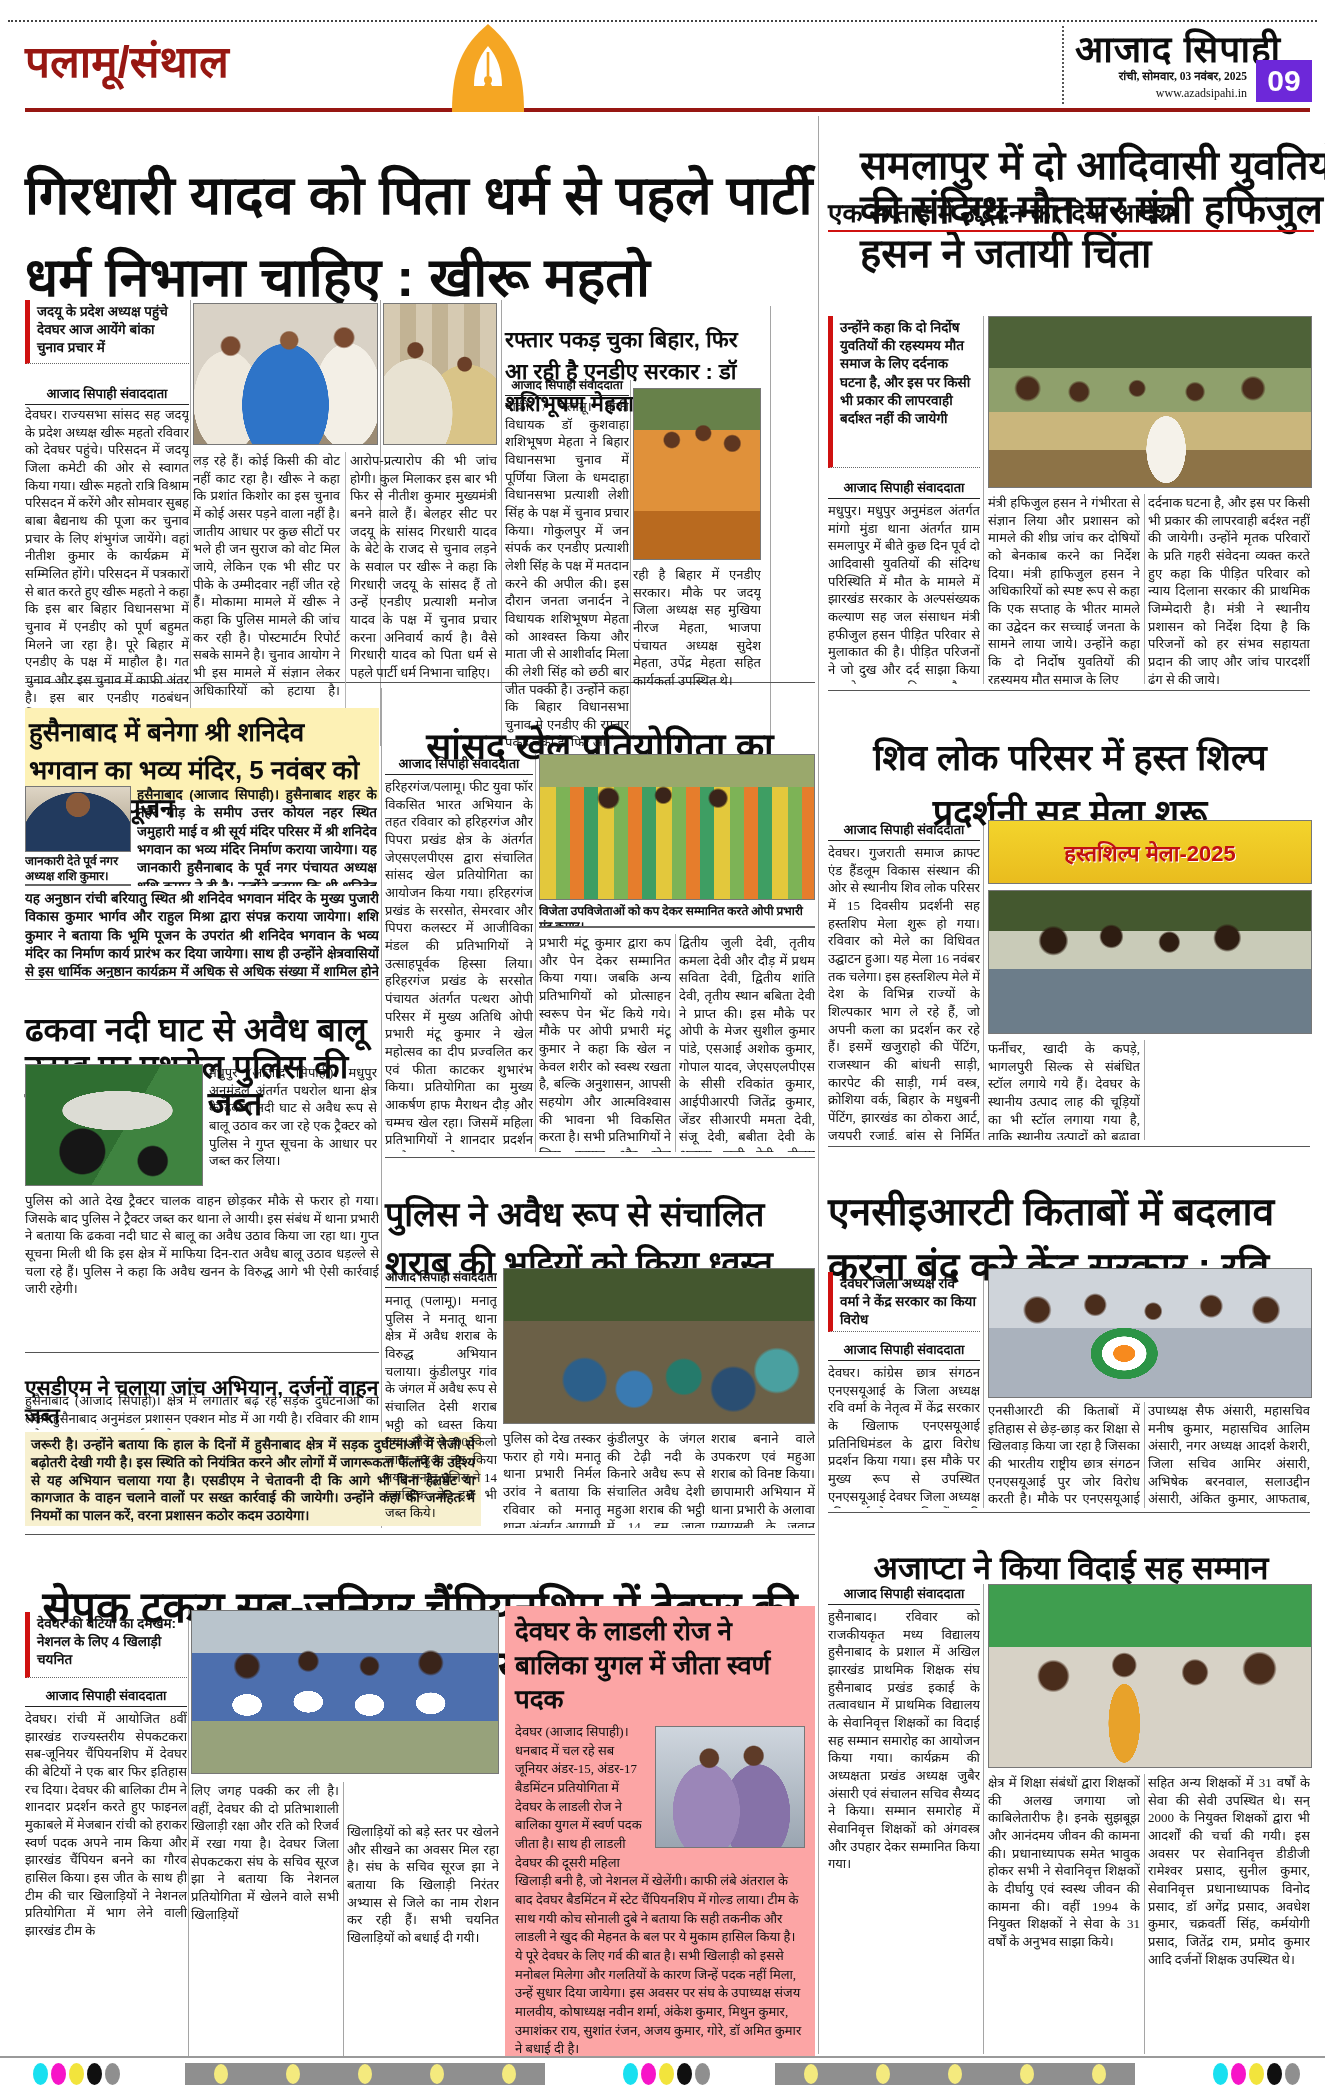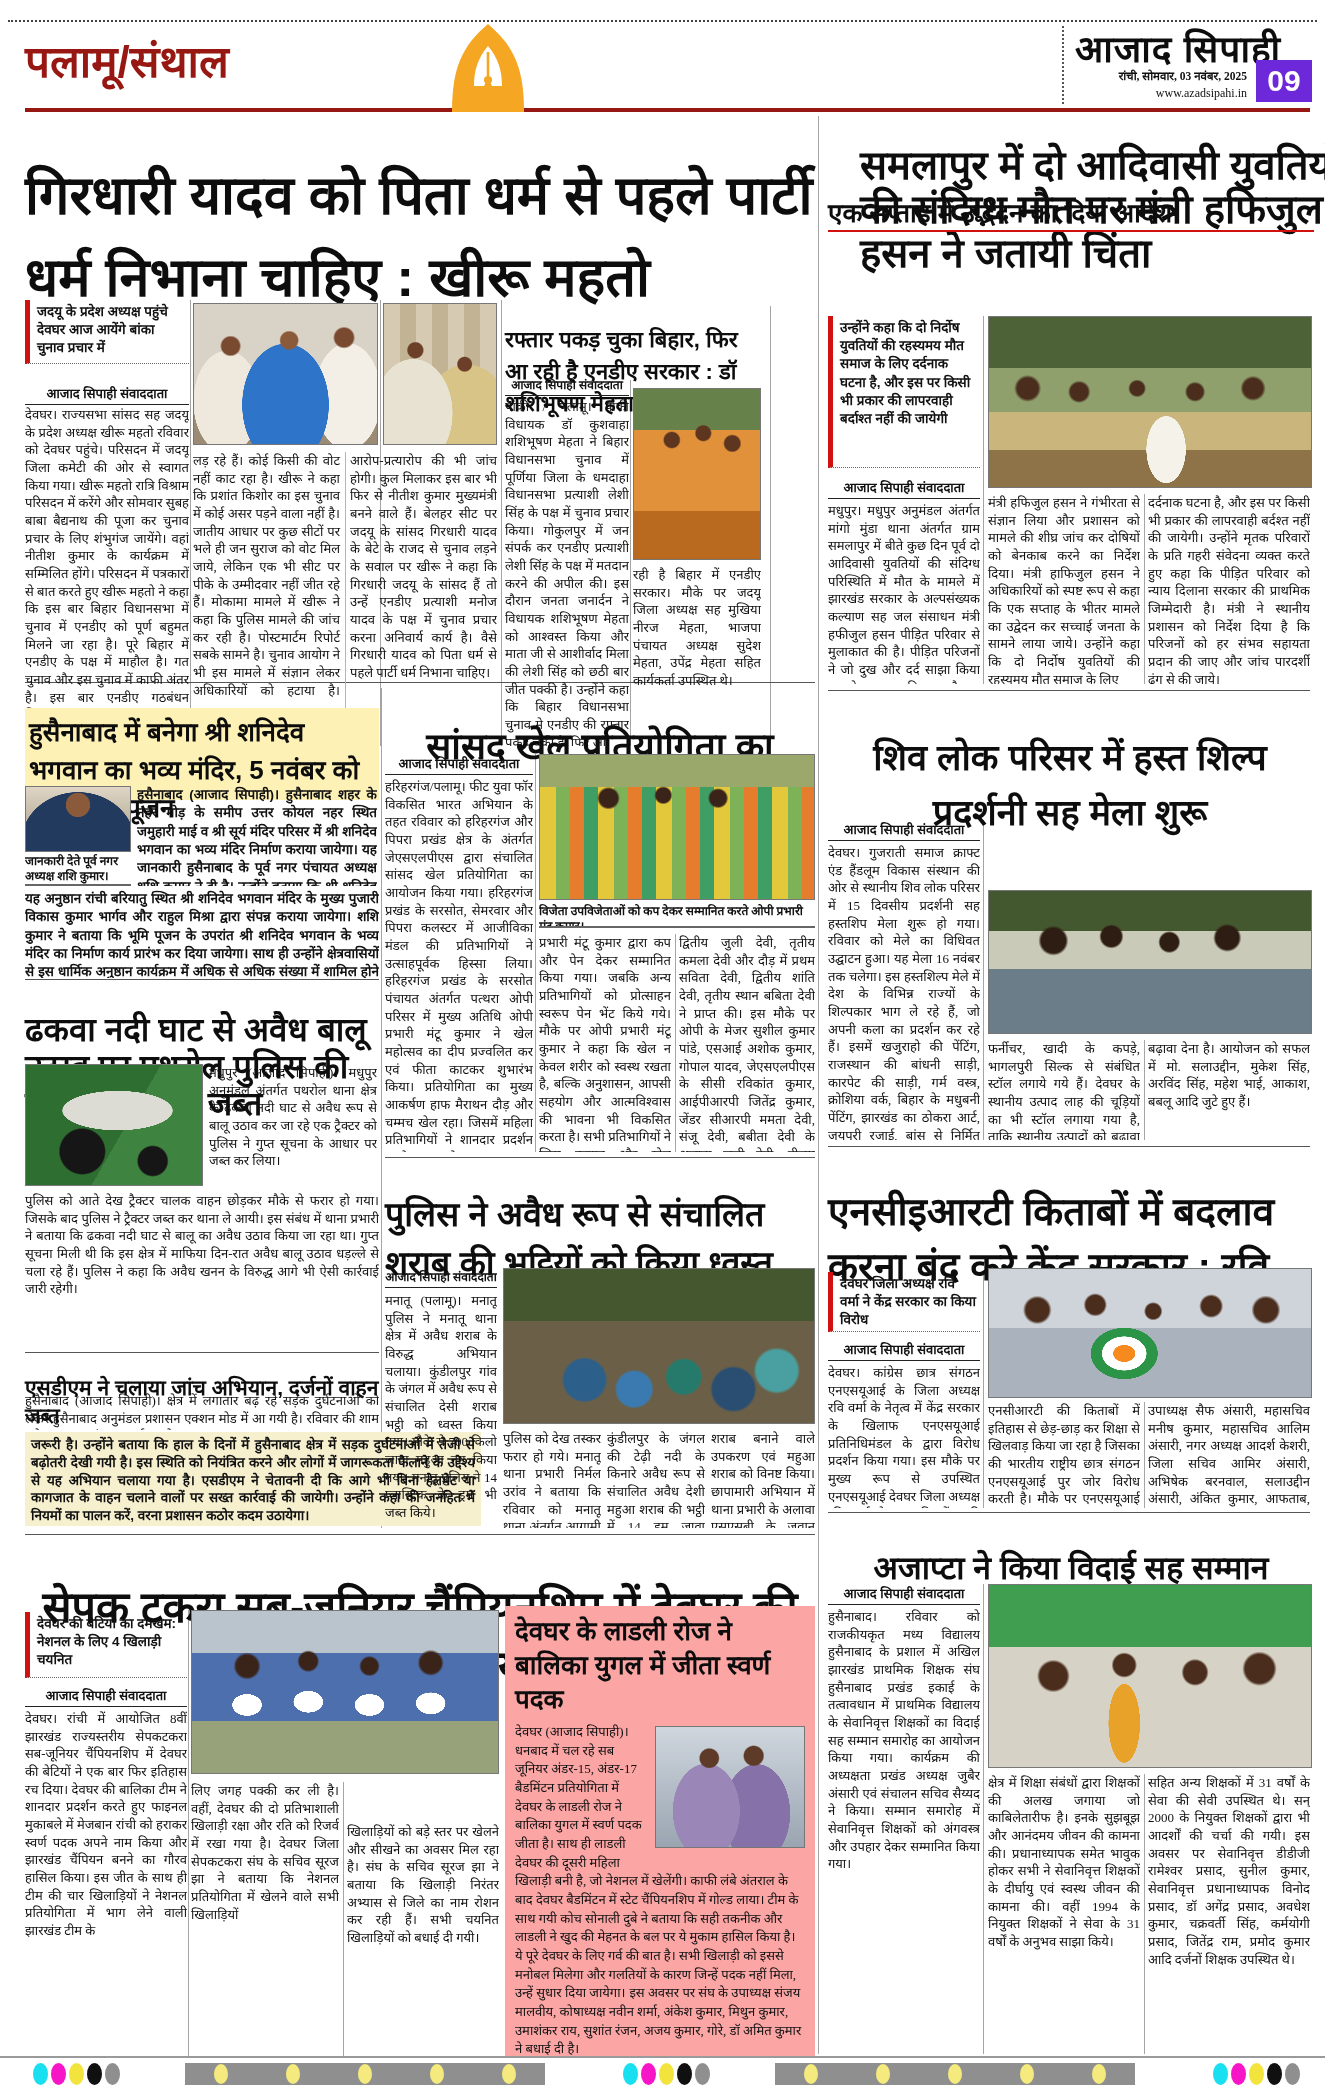--- a/index.html
+++ b/index.html
@@ -301,23 +301,25 @@
   <div class="abs hl s-subhead" data-name="subhead-samlapur">एक सप्ताह में उद्भेदन का दिया आदेश</div>
   <div class="abs byline s-byline" data-name="byline">आजाद सिपाही संवाददाता</div>
   <div class="abs body-txt s-col1" data-name="body-column">मधुपुर। मधुपुर अनुमंडल अंतर्गत मांगो मुंडा थाना अंतर्गत ग्राम समलापुर में बीते कुछ दिन पूर्व दो आदिवासी युवतियों की संदिग्ध परिस्थिति में मौत के मामले में झारखंड सरकार के अल्पसंख्यक कल्याण सह जल संसाधन मंत्री हफीजुल हसन पीड़ित परिवार से मुलाकात की है। पीड़ित परिजनों ने जो दुख और दर्द साझा किया वह बेहद हृदय विदारक है यह सिर्फ एक परिवार की नहीं बल्कि पूरे समाज के लिए दुखद घटना है।</div>
   <div class="ph ph-hafizul" style="left:988px;top:316px;width:324px;height:172px" data-name="photo-hafizul-meeting"></div>
   <div class="abs body-txt s-col2" data-name="body-column">मंत्री हफिजुल हसन ने गंभीरता से संज्ञान लिया और प्रशासन को मामले की शीघ्र जांच कर दोषियों को बेनकाब करने का निर्देश दिया। मंत्री हाफिजुल हसन ने अधिकारियों को स्पष्ट रूप से कहा कि एक सप्ताह के भीतर मामले का उद्वेदन कर सच्चाई जनता के सामने लाया जाये। उन्होंने कहा कि दो निर्दोष युवतियों की रहस्यमय मौत समाज के लिए</div>
   <div class="abs body-txt s-col3" data-name="body-column">दर्दनाक घटना है, और इस पर किसी भी प्रकार की लापरवाही बर्दश्त नहीं की जायेगी। उन्होंने मृतक परिवारों के प्रति गहरी संवेदना व्यक्त करते हुए कहा कि पीड़ित परिवार को न्याय दिलाना सरकार की प्राथमिक जिम्मेदारी है। मंत्री ने स्थानीय प्रशासन को निर्देश दिया है कि परिजनों को हर संभव सहायता प्रदान की जाए और जांच पारदर्शी ढंग से की जाये।</div>
 
   <h2 class="abs hl v-headline" data-name="headline-shivlok">शिव लोक परिसर में हस्त शिल्प प्रदर्शनी सह मेला शुरू</h2>
   <div class="abs byline v-byline" data-name="byline">आजाद सिपाही संवाददाता</div>
   <div class="abs body-txt v-col1" data-name="body-column">देवघर। गुजराती समाज क्राफ्ट एंड हैंडलूम विकास संस्थान की ओर से स्थानीय शिव लोक परिसर में 15 दिवसीय प्रदर्शनी सह हस्तशिप मेला शुरू हो गया। रविवार को मेले का विधिवत उद्घाटन हुआ। यह मेला 16 नवंबर तक चलेगा। इस हस्तशिल्प मेले में देश के विभिन्न राज्यों के शिल्पकार भाग ले रहे हैं, जो अपनी कला का प्रदर्शन कर रहे हैं। इसमें खजुराहो की पेंटिंग, राजस्थान की बांधनी साड़ी, कारपेट की साड़ी, गर्म वस्त्र, क्रोशिया वर्क, बिहार के मधुबनी पेंटिंग, झारखंड का ठोकरा आर्ट, जयपुरी रजाई, बांस से निर्मित वस्तुओं के सूट, यूपी के भदोई की कालीन पेचुअर, टेराकोटा, बनारस की साड़ी, सूट, कश्मीर को शॉल, गर्म कपड़े, दक्षिण भारत का</div>
+  <div class="ph ph-banner" style="left:988px;top:820px;width:324px;height:64px" data-name="photo-mela-banner">
+    <span class="banner-text" data-name="banner-text">हस्तशिल्प मेला-2025</span>
+  </div>
   <div class="ph ph-shivcrowd" style="left:988px;top:890px;width:324px;height:144px" data-name="photo-mela-inauguration"></div>
   <div class="abs body-txt v-col2" data-name="body-column">फर्नीचर, खादी के कपड़े, भागलपुरी सिल्क से संबंधित स्टॉल लगाये गये हैं। देवघर के स्थानीय उत्पाद लाह की चूड़ियों का भी स्टॉल लगाया गया है, ताकि स्थानीय उत्पादों को बढ़ावा मिले। मेले का उद्देश्य शिल्पकारों को मंच देकर हस्तशिल्प कला को</div>
-  <div class="abs body-txt v-col3" data-name="body-column">बढ़ावा देना है। आयोजन को सफल में मो. सलाउद्दीन, मुकेश सिंह, अरविंद सिंह, महेश भाई, आकाश, बबलू आदि जुटे हुए हैं।</div>
 
   <h2 class="abs hl n-headline" data-name="headline-ncert">एनसीइआरटी किताबों में बदलाव करना बंद करे केंद्र सरकार : रवि</h2>
   <div class="abs lead-box n-intro" data-name="intro-box-ncert">देवघर जिला अध्यक्ष रवि वर्मा ने केंद्र सरकार का किया विरोध</div>
   <div class="abs byline n-byline" data-name="byline">आजाद सिपाही संवाददाता</div>
   <div class="abs body-txt n-col1" data-name="body-column">देवघर। कांग्रेस छात्र संगठन एनएसयूआई के जिला अध्यक्ष रवि वर्मा के नेतृत्व में केंद्र सरकार के खिलाफ एनएसयूआई प्रतिनिधिमंडल के द्वारा विरोध प्रदर्शन किया गया। इस मौके पर मुख्य रूप से उपस्थित एनएसयूआई देवघर जिला अध्यक्ष रवि वर्मा ने कहा कि केंद्र की सरकार शिक्षा प्रणाली में अपने एजेंडे को थोपने की कोशिश कर रही है। इसी कारण</div>
   <div class="ph ph-ncert" style="left:988px;top:1268px;width:324px;height:130px" data-name="photo-nsui-protest"></div>
   <div class="abs body-txt n-col2" data-name="body-column">एनसीआरटी की किताबों में इतिहास से छेड़-छाड़ कर शिक्षा से खिलवाड़ किया जा रहा है जिसका की भारतीय राष्ट्रीय छात्र संगठन एनएसयूआई पुर जोर विरोध करती है। मौके पर एनएसयूआई जिला</div>
   <div class="abs body-txt n-col3" data-name="body-column">उपाध्यक्ष सैफ अंसारी, महासचिव मनीष कुमार, महासचिव आलिम अंसारी, नगर अध्यक्ष आदर्श केशरी, जिला सचिव आमिर अंसारी, अभिषेक बरनवाल, सलाउद्दीन अंसारी, अंकित कुमार, आफताब, आलम, अनिरुद्ध कुमार आदि दर्जनों सदस्य मौजूद थे।</div>
 
   <h2 class="abs hl a-headline" data-name="headline-ajapta">अजाप्टा ने किया विदाई सह सम्मान समारोह</h2>

